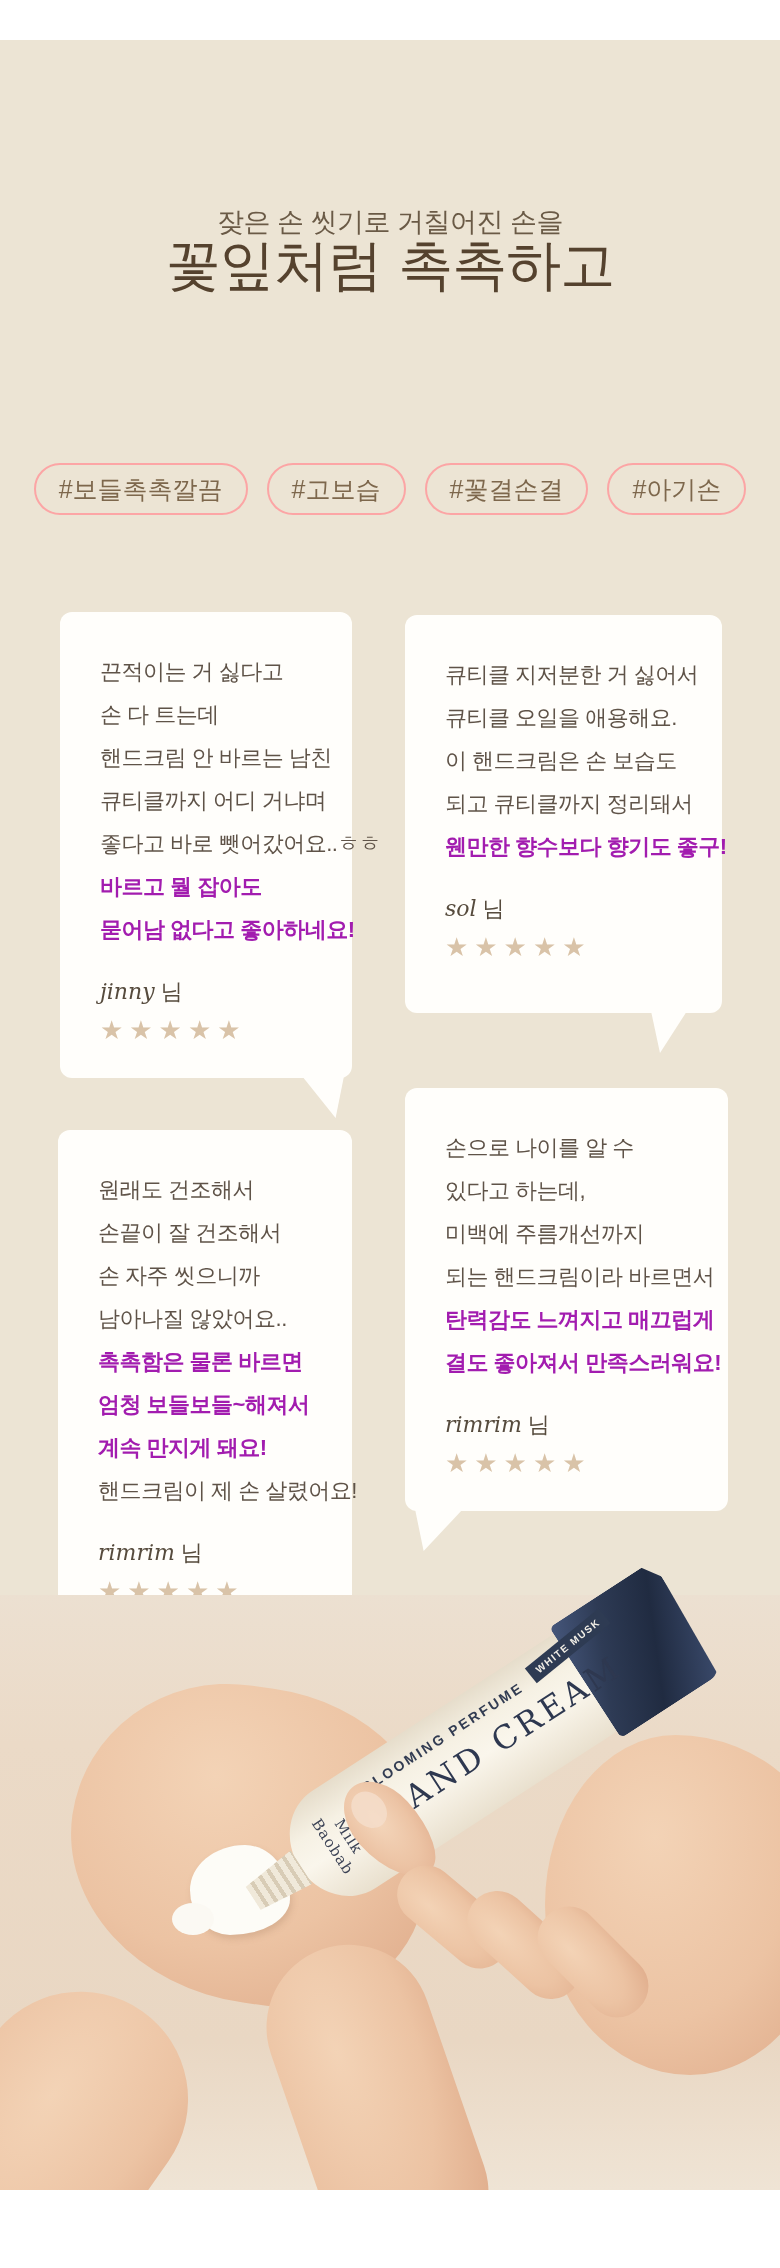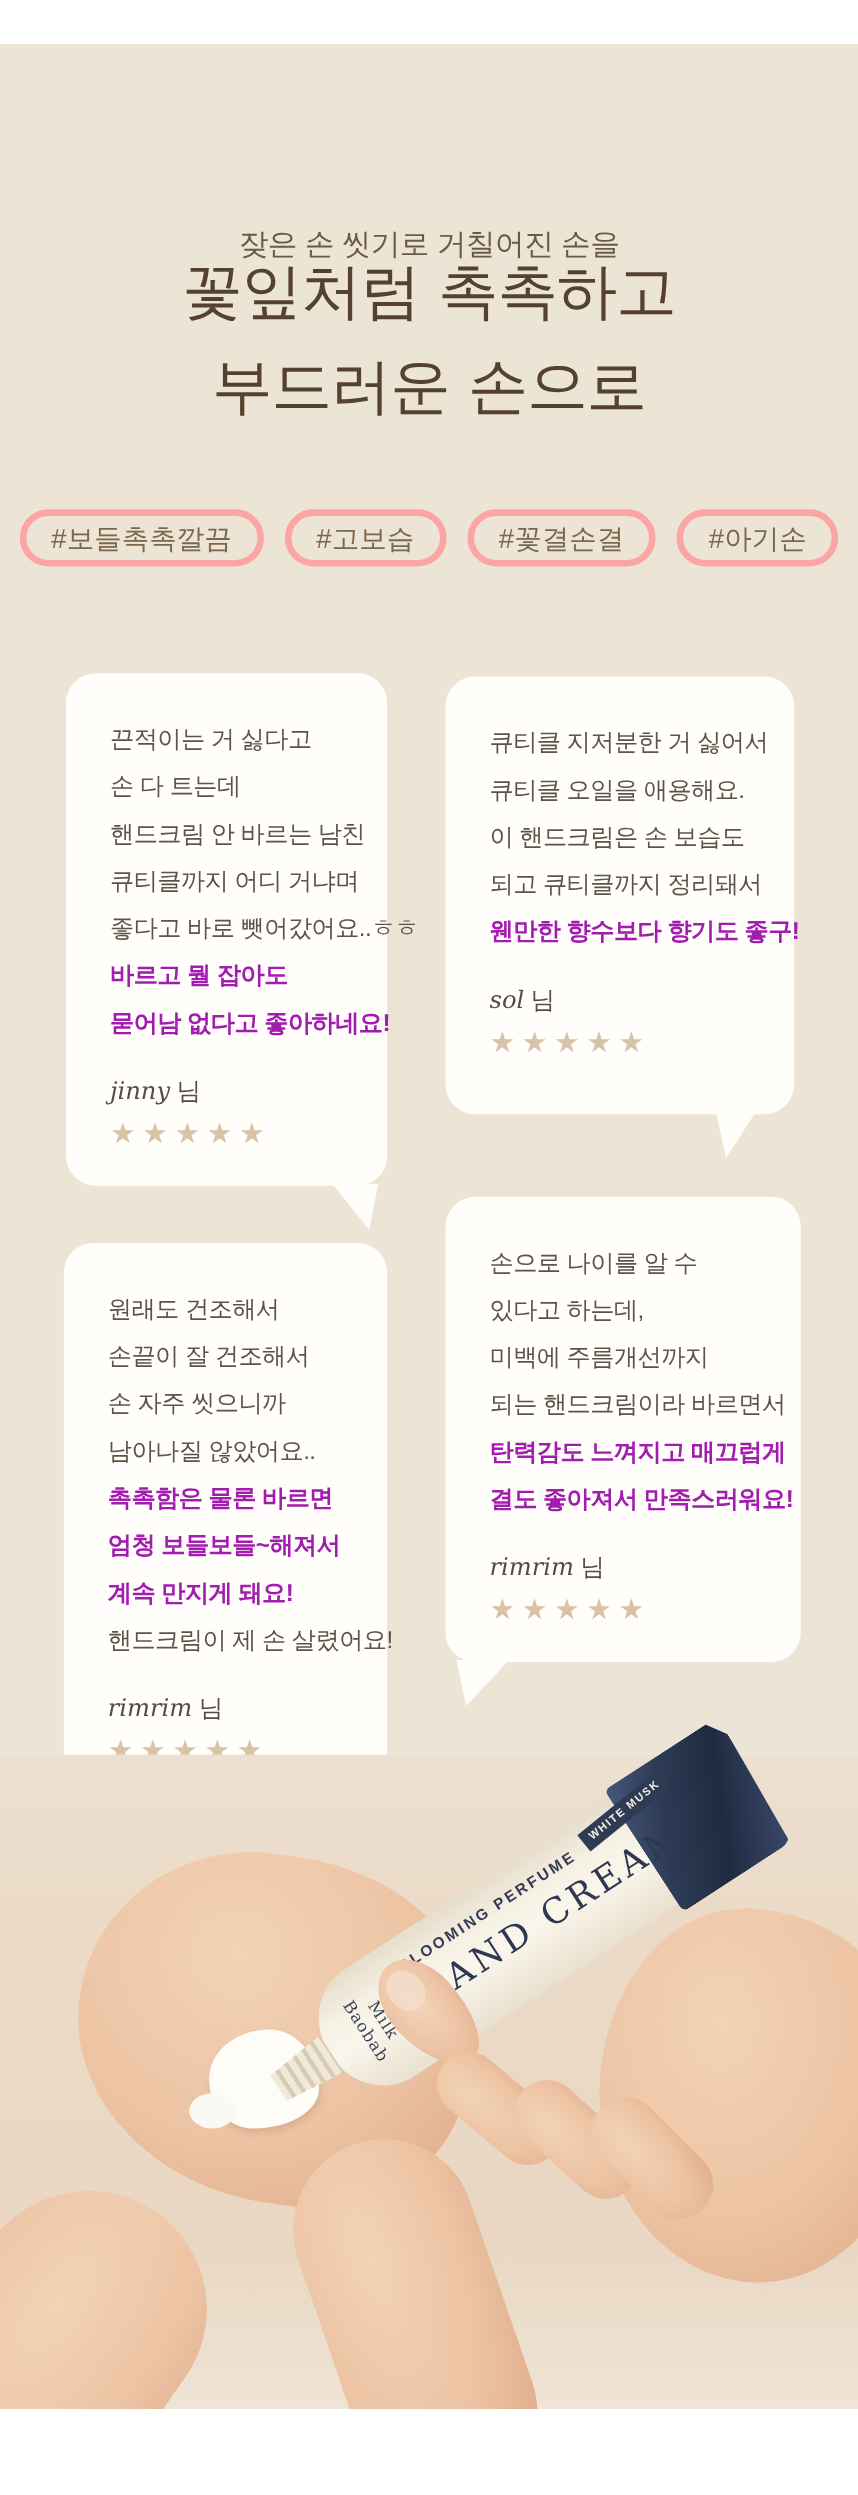--- a/index.html
+++ b/index.html
@@ -14,25 +14,25 @@
 
   
   .subtitle{position:absolute;left:0;top:168px;width:780px;text-align:center;
     font-size:27px;color:#6a5a46;letter-spacing:-0.5px;margin-top:36px;}
   .title{position:absolute;left:0;top:222px;width:780px;text-align:center;
     font-family:"DejaVu Serif","Liberation Serif",serif;
     font-size:55px;line-height:86px;font-weight:400;color:#55422e;letter-spacing:-1px;}
 
   
   .pills{position:absolute;left:0;top:463px;width:780px;display:flex;justify-content:center;gap:19px;}
-  .pill{height:52px;border:6px solid #fca5a5;border-radius:29px;display:flex;align-items:center;
+  .pill{height:52px;border:2px solid #fca5a5;border-radius:29px;display:flex;align-items:center;
     padding:0 23px;font-size:25px;color:#7d674c;background:transparent;box-sizing:border-box;}
 
   
-  .bubble{position:absolute;background:#fffefb;border-radius:27px;box-sizing:border-box;
+  .bubble{position:absolute;background:#fffefb;border-radius:12px;box-sizing:border-box;
     padding:38px 20px 32px 40px;}
   .bubble .ln{font-size:22px;line-height:43px;color:#5f5348;letter-spacing:-0.5px;white-space:nowrap;}
   .bubble .ln.bold{font-weight:700;color:#a21caf;}
   .bubble .who{margin-top:26px;}
   .name-en{font-family:"DejaVu Serif","Liberation Serif",serif;font-style:italic;
     font-size:22px;color:#564b3d;}
   .name-suffix{font-size:22px;color:#564b3d;margin-left:6px;}
   .stars{margin-top:8px;font-size:26px;letter-spacing:6px;color:#d9c3a8;}
   .b-jinny{left:60px;top:612px;width:292px;min-height:440px;}
   .b-sol{left:405px;top:615px;width:317px;min-height:398px;}
@@ -98,21 +98,20 @@
 <body>
 
 <div class="page">
 
   <div class="band-top"></div>
   <div class="beige"></div>
 
   <div class="subtitle">잦은 손 씻기로 거칠어진 손을</div>
   <div class="title">
     <div>꽃잎처럼 촉촉하고</div>
-    <div>부드러운 손으로</div>
   </div>
 
   <div class="pills">
     <div class="pill">#보들촉촉깔끔</div>
     <div class="pill">#고보습</div>
     <div class="pill">#꽃결손결</div>
     <div class="pill">#아기손</div>
   </div>
 
   <div class="bubble b-jinny">

